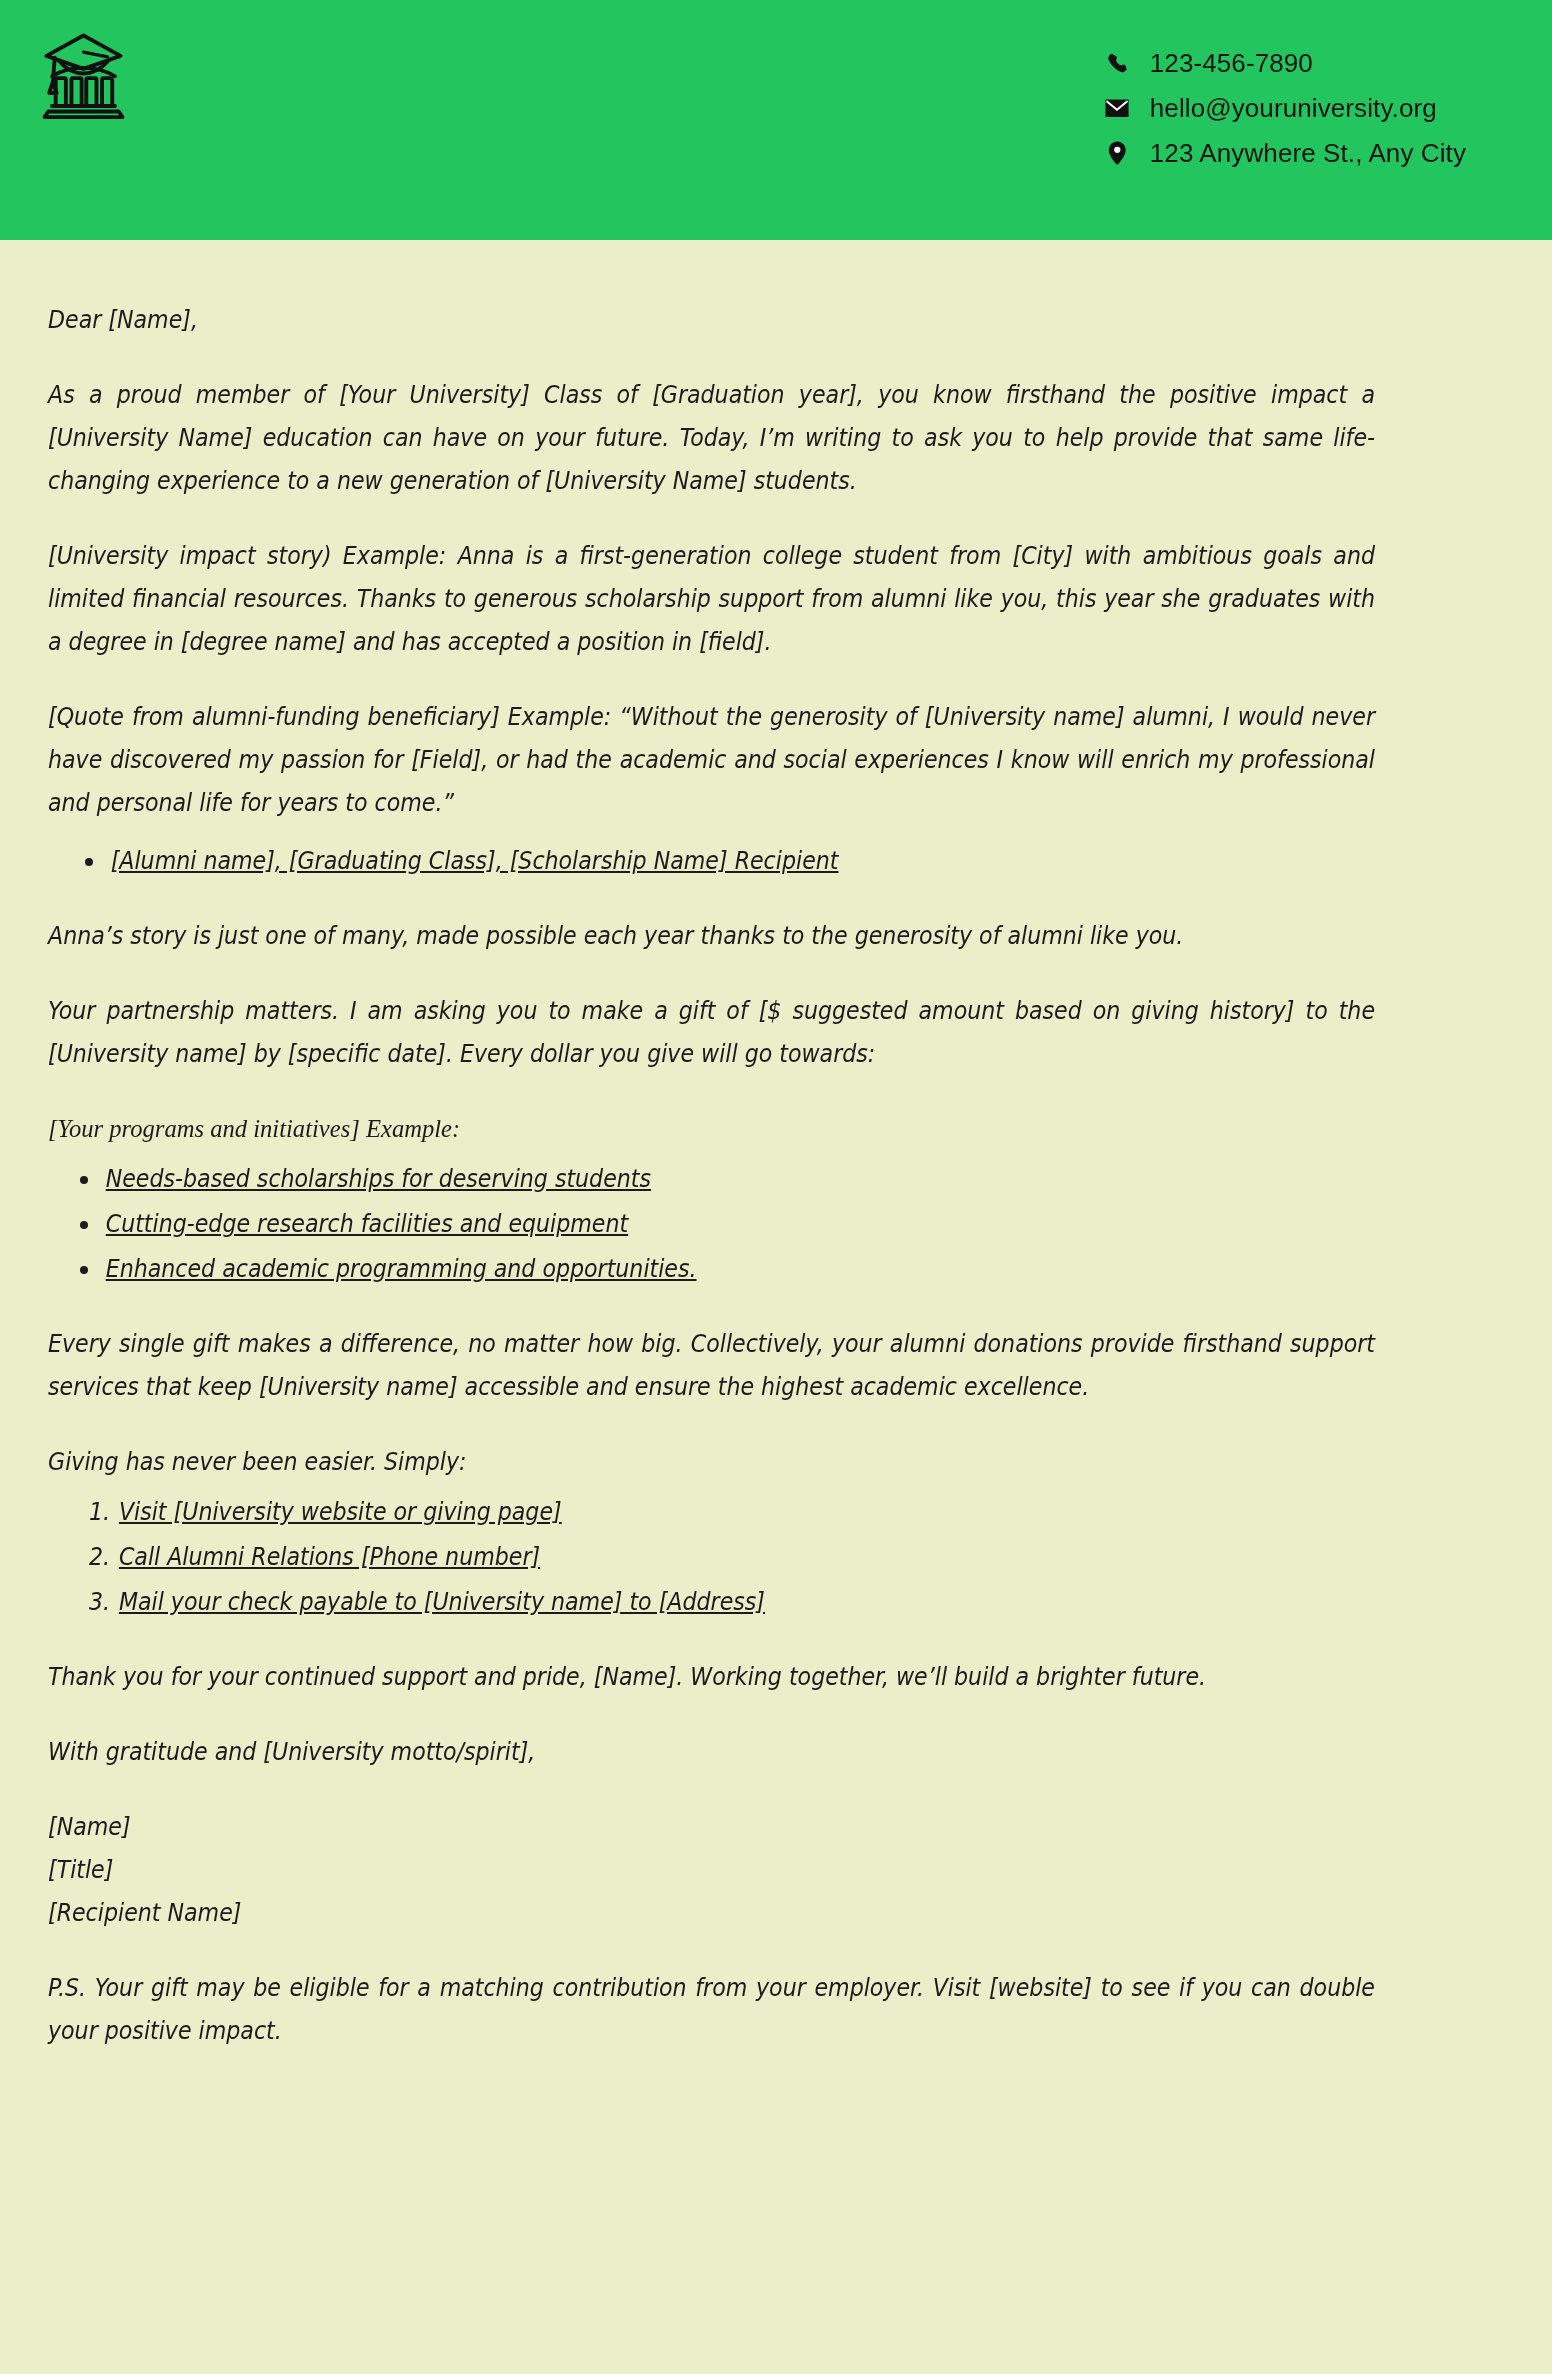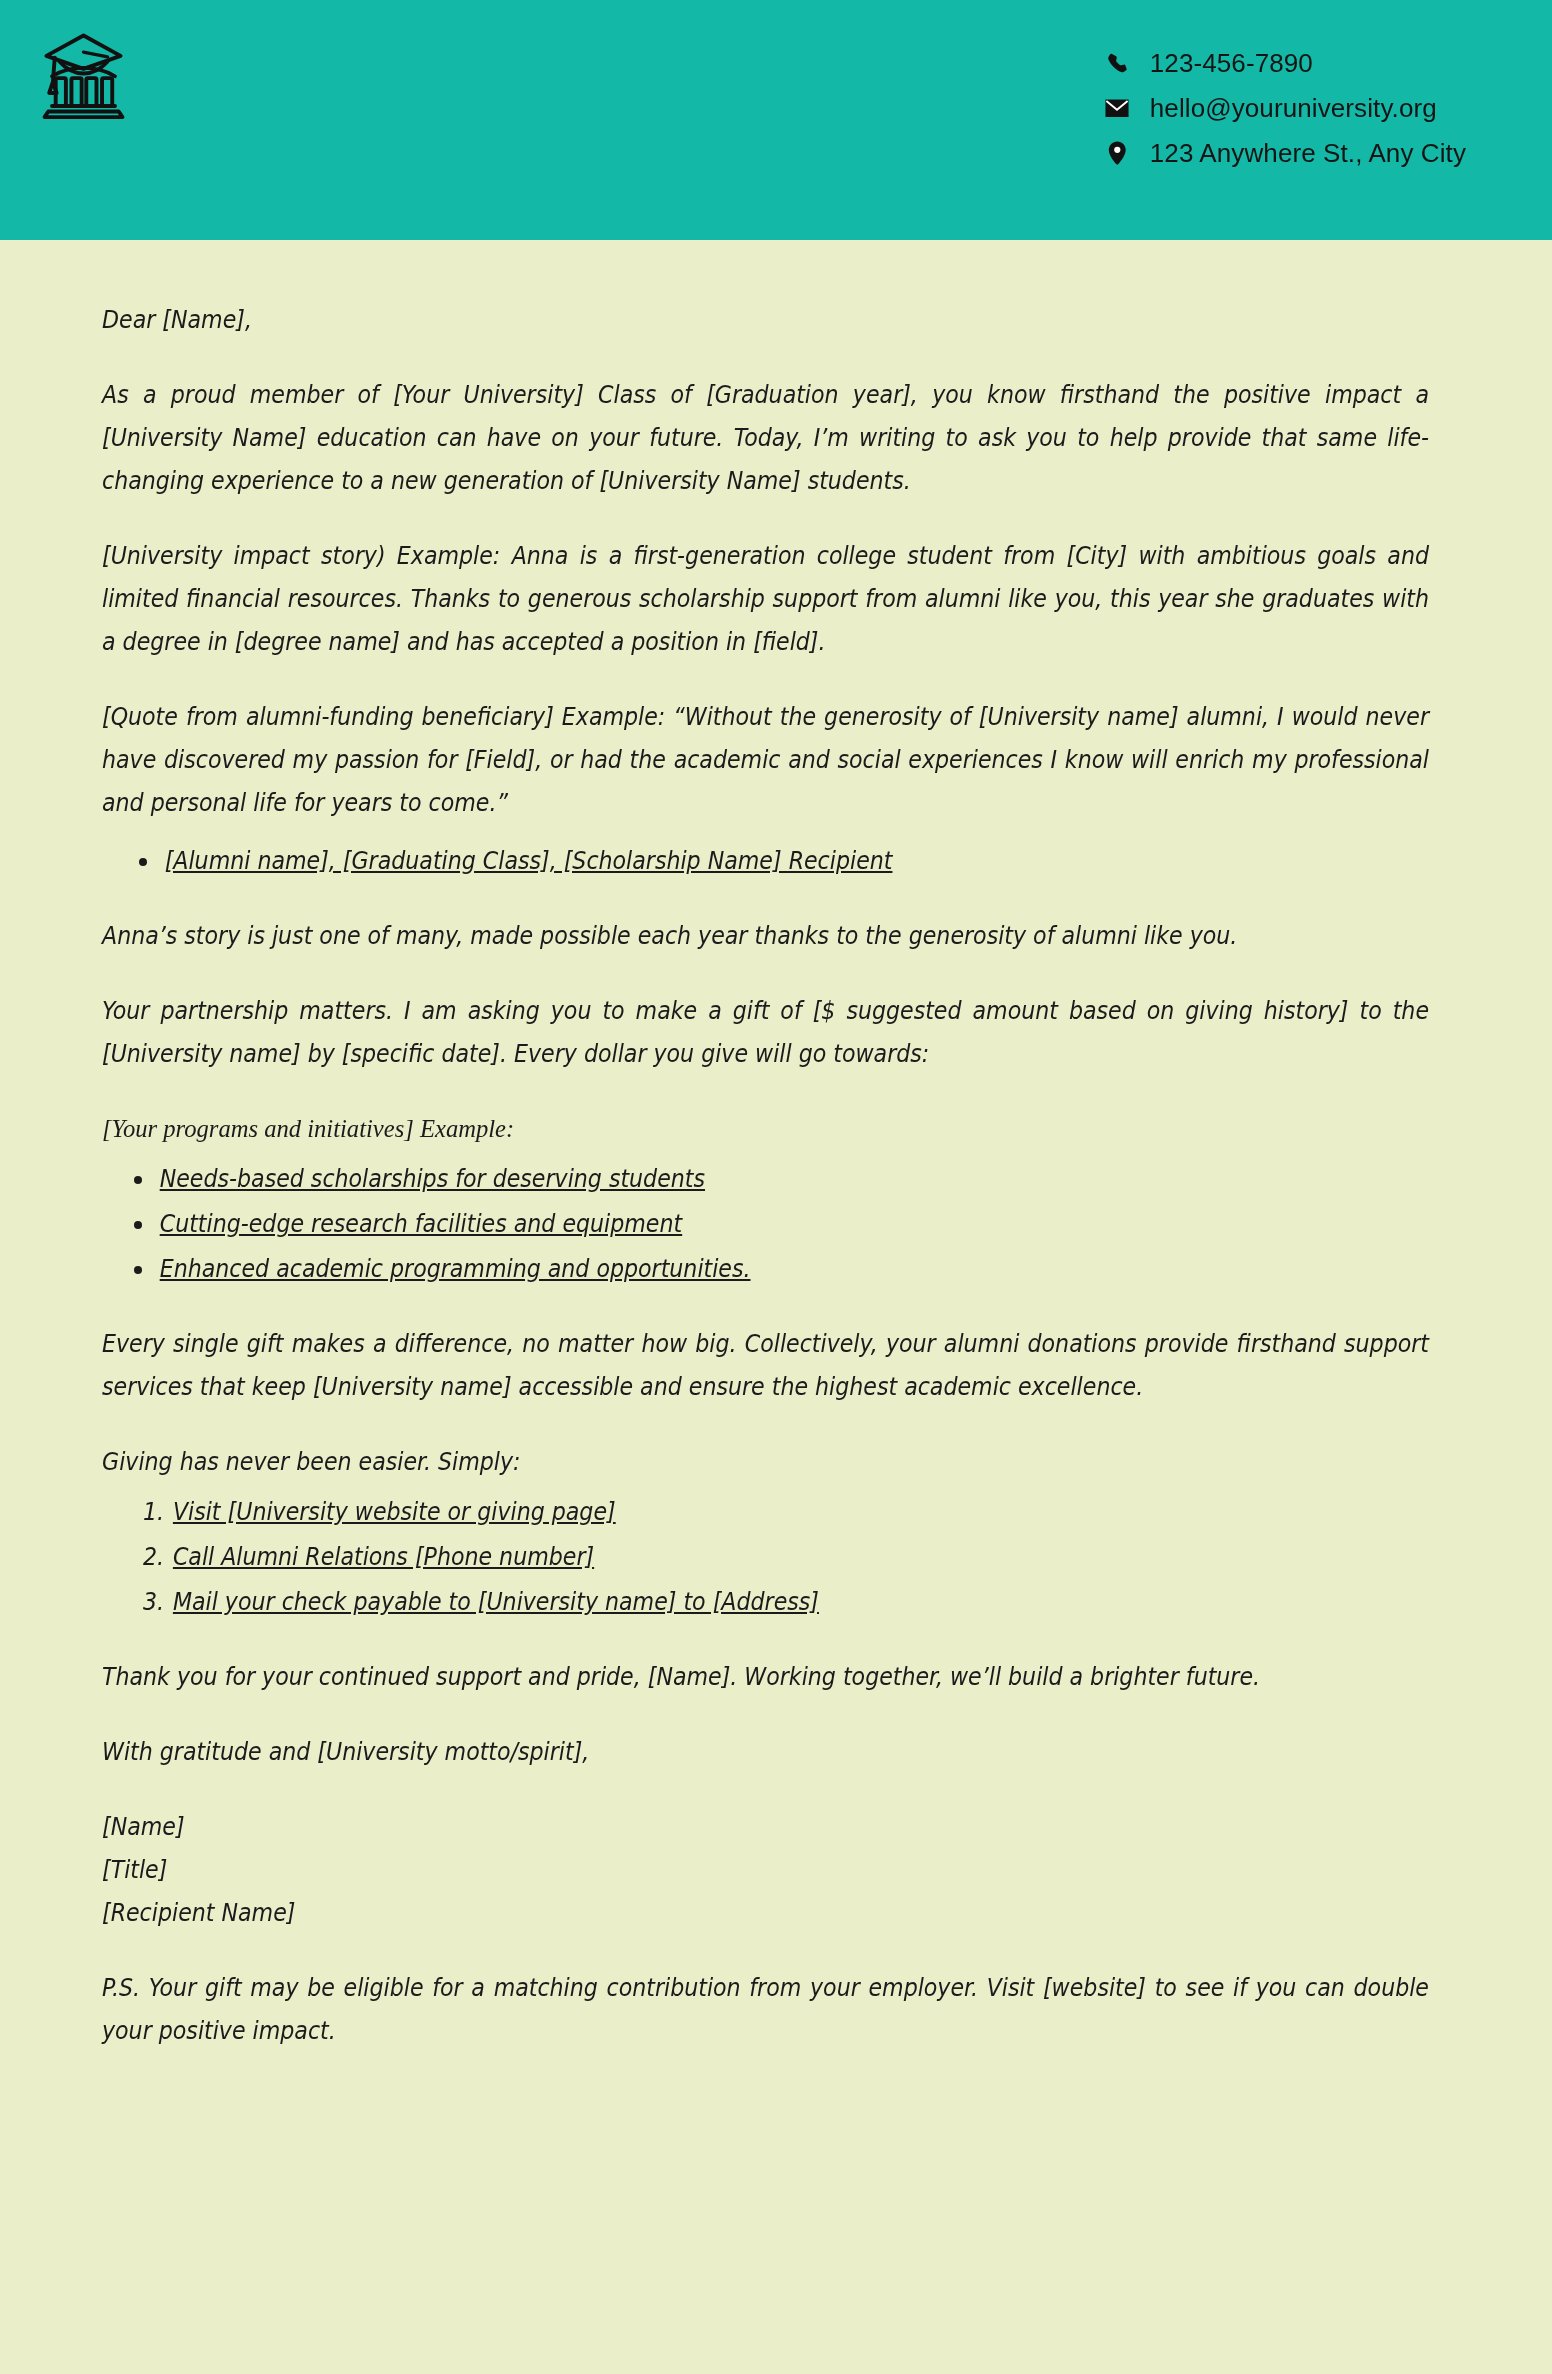--- a/index.html
+++ b/index.html
@@ -20,21 +20,21 @@
     height: 2375px;
     background: #fdfdfd;
     display: flex;
     flex-direction: column;
   }
 
   
   .letterhead {
     position: relative;
     height: 240px;
-    background: #14b8a6;
+    background: #22c55e;
     flex: 0 0 240px;
     display: flex;
     align-items: flex-start;
     justify-content: space-between;
     box-sizing: border-box;
     padding: 0;
   }
 
   .brand-logo {
     position: absolute;
@@ -76,21 +76,21 @@
     color: #151515;
     letter-spacing: 0.1px;
     white-space: nowrap;
   }
 
   
   .letter-body {
     flex: 1 1 auto;
     background: #eaeec9;
     box-sizing: border-box;
-    padding: 58px 112px 37px 102px;
+    padding: 58px 112px 37px 48px;
   }
 
   .letter-content {
     width: 1327px;
     font-family: "DejaVu Sans Condensed", "Liberation Sans Narrow", "DejaVu Sans", sans-serif;
     font-style: italic;
     font-size: 24.6px;
     line-height: 43px;
     color: #1b1b1b;
     font-stretch: condensed;

